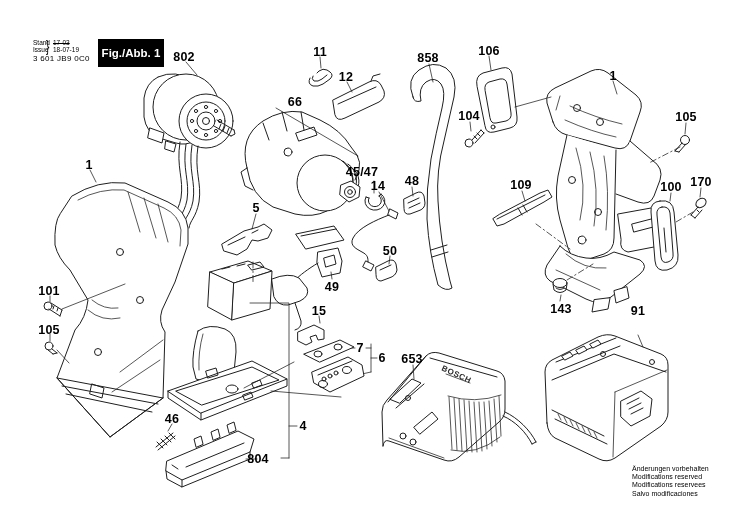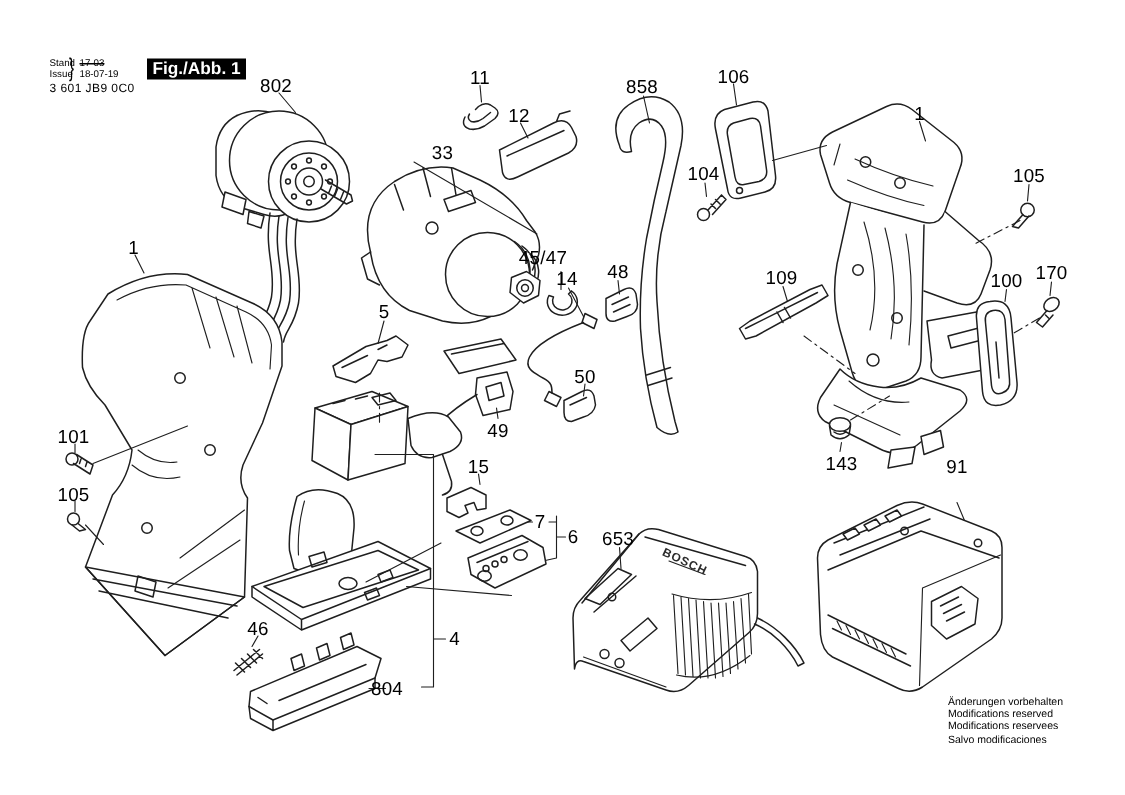--- a/index.html
+++ b/index.html
@@ -4,27 +4,27 @@
 <style>
   html,body{margin:0;padding:0;background:#fff;}
   #stage{position:relative;width:750px;height:530px;background:#ffffff;overflow:hidden;
          font-family:"Liberation Sans",sans-serif;color:#000;}
   #art{position:absolute;left:0;top:0;}
   svg *{stroke:#1f1f1f;stroke-width:1;fill:none;stroke-linejoin:round;stroke-linecap:round;}
   svg .w{fill:#ffffff;}
   svg .thin{stroke-width:0.75;}
   svg .dd{stroke-width:0.75;stroke-dasharray:6 3 1.5 3;}
   svg text{stroke:none;fill:#2b2b2b;font-family:"Liberation Sans",sans-serif;}
-  .pl{position:absolute;transform:translateX(-50%);font-size:12.5px;font-weight:normal;
+  .pl{position:absolute;transform:translateX(-50%);font-size:12.5px;font-weight:bold;
       white-space:nowrap;letter-spacing:0.2px;}
   .hdr-pn{position:absolute;left:33px;top:28px;font-size:8px;letter-spacing:0.3px;margin-top:26px;}
   .hdr-sm{position:absolute;font-size:6.5px;}
   .brace{position:absolute;left:46px;top:36.5px;font-size:10px;transform:scaleY(1.7);transform-origin:top left;}
   .strike{text-decoration:line-through;}
-  .figbox{position:absolute;left:98px;top:39px;width:66px;height:14px;background:#000;color:#fff;
+  .figbox{position:absolute;left:98px;top:39px;width:66px;height:28px;background:#000;color:#fff;
           display:flex;align-items:center;justify-content:center;font-size:11.5px;font-weight:bold;}
   .footer{position:absolute;left:632px;top:465px;font-size:7px;line-height:8.2px;}
 </style>
 </head>
 <body>
 
 <div id="stage">
 
 <svg id="art" width="750" height="530" viewBox="0 0 750 530">
 
@@ -246,21 +246,21 @@
     <span class="hdr-sm strike" style="left:53px;top:39px">17-03</span>
     <span class="hdr-sm" style="left:53px;top:46px">18-07-19</span>
     <div class="figbox">
       <span>Fig./Abb. 1</span>
     </div>
   </div>
 
   <span class="pl" style="left:184px;top:50px">802</span>
   <span class="pl" style="left:320px;top:45px">11</span>
   <span class="pl" style="left:346px;top:70px">12</span>
-  <span class="pl" style="left:295px;top:95px">33</span>
+  <span class="pl" style="left:295px;top:95px">66</span>
   <span class="pl" style="left:362px;top:165px">45/47</span>
   <span class="pl" style="left:428px;top:51px">858</span>
   <span class="pl" style="left:489px;top:44px">106</span>
   <span class="pl" style="left:469px;top:109px">104</span>
   <span class="pl" style="left:613px;top:69px">1</span>
   <span class="pl" style="left:686px;top:110px">105</span>
   <span class="pl" style="left:671px;top:180px">100</span>
   <span class="pl" style="left:701px;top:175px">170</span>
   <span class="pl" style="left:521px;top:178px">109</span>
   <span class="pl" style="left:561px;top:302px">143</span>

